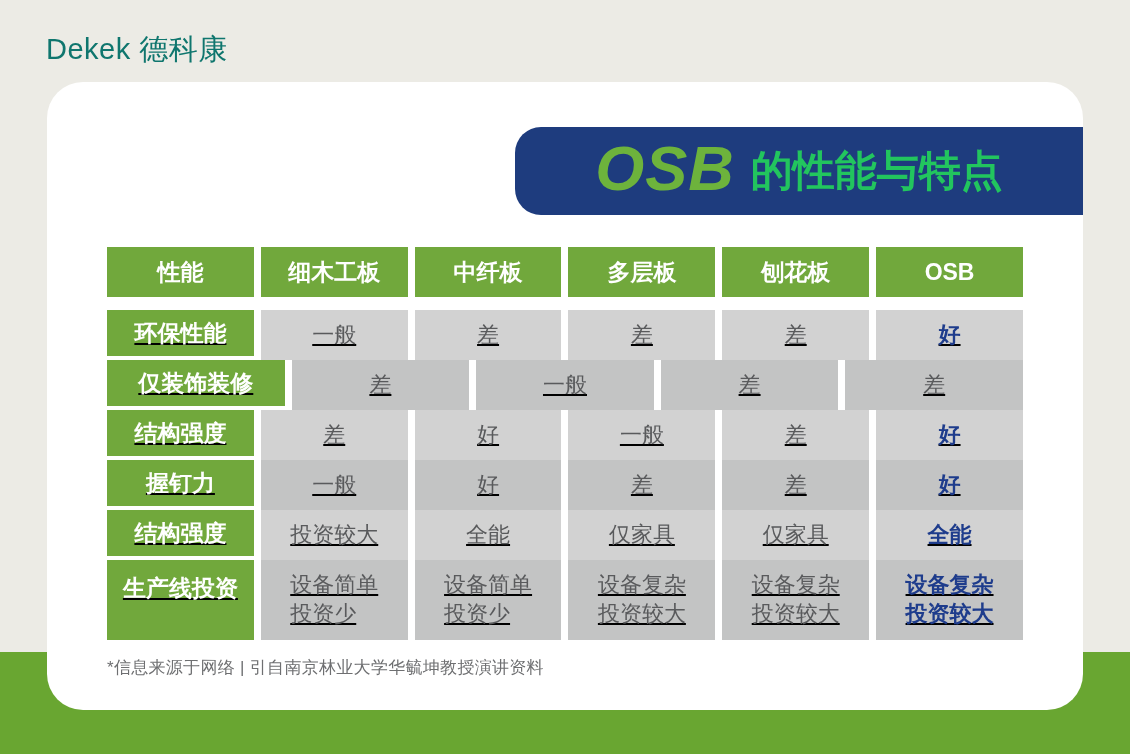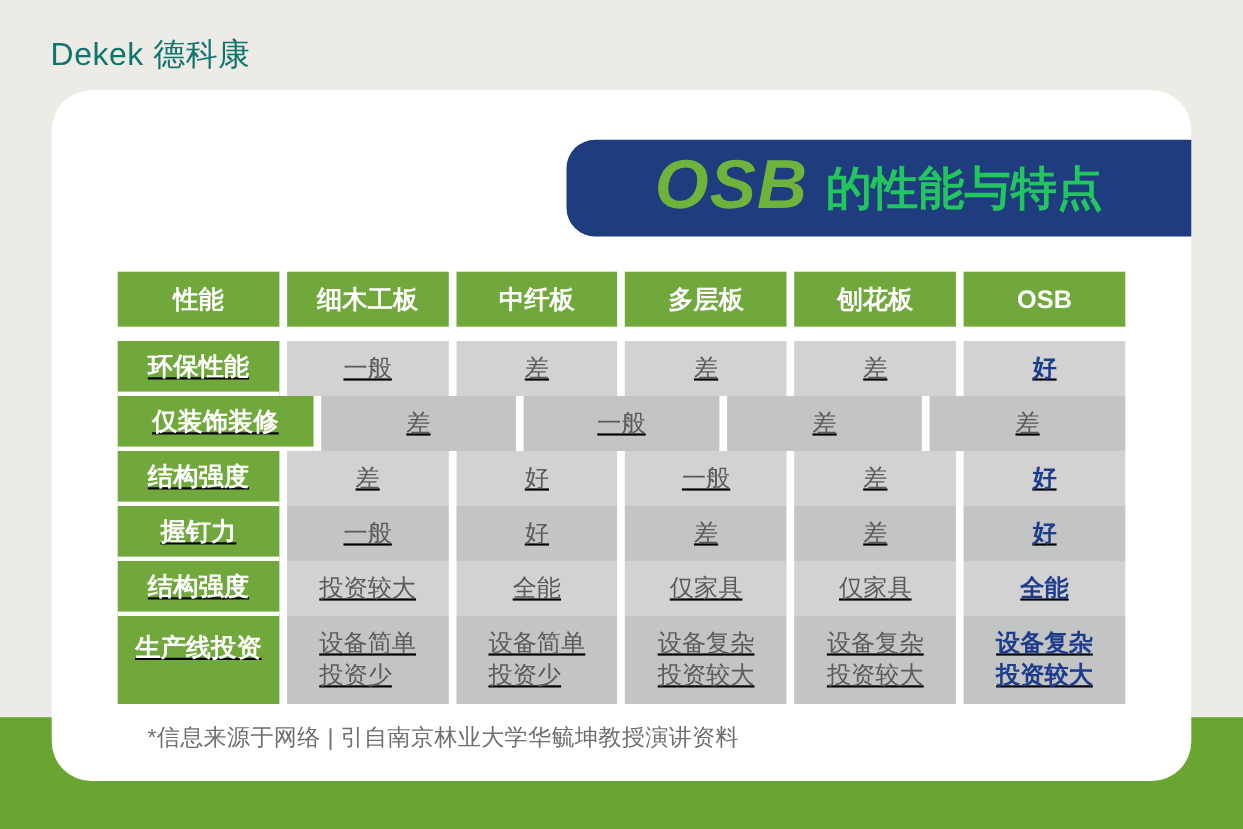--- a/index.html
+++ b/index.html
@@ -115,24 +115,23 @@
   .r-light .tcell { background: #D2D2D2; }
   .r-dark  .tcell { background: #C3C4C4; }
   .tcell.osb {
     color: #1E3C8C;
     font-weight: 600;
   }
 
   .footnote {
     position: absolute;
     left: 107px; top: 656px;
-    font-size: 21px;
+    font-size: 17px;
     color: #6E6F71;
     letter-spacing: 0.3px;
-    margin-left: 27px;
   }
 </style>
 </head>
 <body>
 
 <div id="page">
 
   <div class="green-band"></div>
 
   <div class="logo">Dekek 德科康</div>

